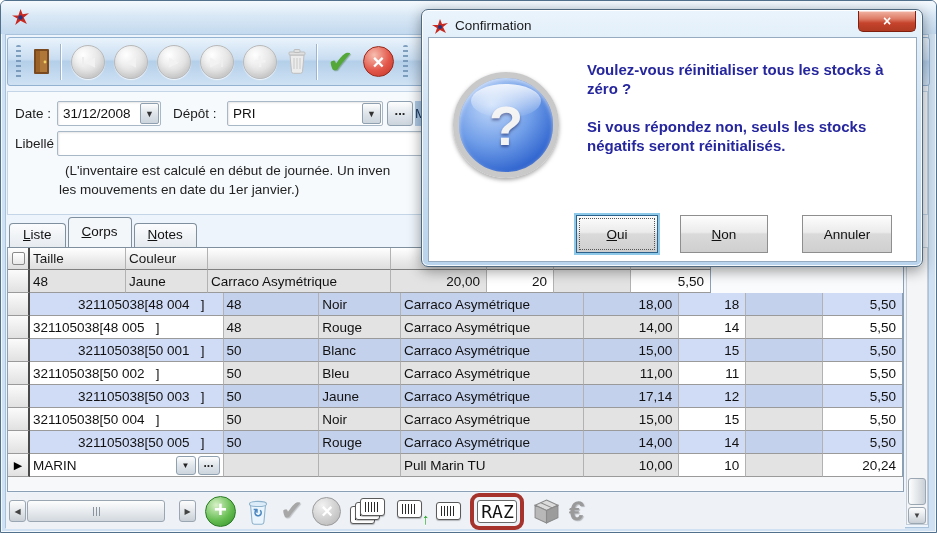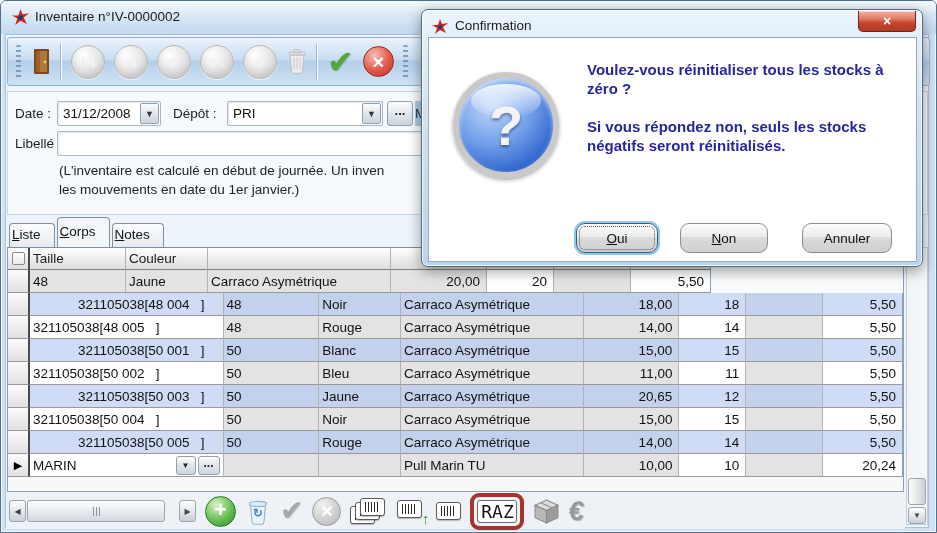--- a/index.html
+++ b/index.html
@@ -41,21 +41,21 @@
   .drop-btn{width:19px;height:21px;margin-right:1px;border:1px solid #8fa0b0;border-radius:2px;display:flex;align-items:center;justify-content:center;
     background:linear-gradient(#fdfdfd,#dfe5ea 50%,#cdd5dd);font-size:9px;color:#333;}
   .dots-btn{position:absolute;width:26px;height:25px;border:1px solid #8fa0b0;border-radius:3px;display:flex;align-items:center;justify-content:center;
     background:linear-gradient(#fdfdfd,#e2e8ee 50%,#ccd4dc);font-size:13px;color:#222;font-weight:bold;padding-bottom:6px;}
   .ma-frag{position:absolute;left:414px;top:100px;width:13px;height:25px;overflow:hidden;background:#aecbe8;
     color:#16355e;font-size:13.5px;display:flex;align-items:center;}
   .note{position:absolute;font-size:13.5px;color:#222;white-space:pre;}
 
   
   .tabbar{position:absolute;left:8px;top:216px;height:30px;display:flex;align-items:flex-end;}
-  .tab{height:24px;padding:3px 13px 0 2px;margin-right:2px;border:1px solid #808f9d;border-bottom:none;border-radius:4px 4px 0 0;
+  .tab{height:24px;padding:3px 13px 0 13px;margin-right:2px;border:1px solid #808f9d;border-bottom:none;border-radius:4px 4px 0 0;
     background:linear-gradient(#fbfcfd,#e6ebf0);font-size:13.5px;color:#111;}
   .tab.active{height:30px;padding-top:6px;background:#f4f7fa;position:relative;z-index:3;}
   .tab span{display:inline-block;}
   .fl::first-letter{text-decoration:underline;}
 
   
   .grid{position:absolute;left:6px;top:246px;width:897px;height:245px;background:#fafbfc;border:1px solid #8ba0b5;border-top:1px solid #808f9d;overflow:hidden;}
   .grow{display:flex;height:23px;}
   .ghead{height:22px;}
   .cell{border-right:1px solid #b2b2b2;border-bottom:1px solid #9a9a9a;font-size:13.5px;color:#111;
@@ -131,39 +131,38 @@
   .qicon{position:absolute;left:24px;top:34px;width:106px;height:106px;border-radius:50%;border:6px solid #c9c9c9;
     background:radial-gradient(circle at 35% 28%,#c4dafa,#6f9de8 45%,#3468d0 75%,#2a55b8);
     box-shadow:inset 0 2px 4px rgba(255,255,255,.6),0 2px 4px rgba(0,0,0,.35);
     display:flex;align-items:center;justify-content:center;}
   .qicon::before{content:"";position:absolute;left:12px;top:6px;width:70px;height:34px;border-radius:50%;
     background:linear-gradient(rgba(255,255,255,.85),rgba(255,255,255,0));}
   .qmark{color:#f2f2f2;font-size:56px;font-weight:bold;text-shadow:0 2px 3px rgba(0,0,60,.45);}
   .dlg-text{position:absolute;left:158px;top:22px;width:330px;font-size:15px;font-weight:bold;color:#26269e;line-height:19px;}
   .dlg-text p{margin:0 0 19px 0;}
   .dlg-buttons{position:absolute;left:0;bottom:8px;width:100%;display:flex;justify-content:flex-end;gap:22px;padding-right:24px;}
-  .dlg-btn{height:30px;border:1px solid #8e8e8e;border-radius:9px;font-size:13.5px;color:#111;
+  .dlg-btn{height:38px;border:1px solid #8e8e8e;border-radius:0;font-size:13.5px;color:#111;
     background:linear-gradient(#fdfdfd,#ebebeb 45%,#dadada 50%,#cfcfcf);display:flex;align-items:center;justify-content:center;}
   .dlg-btn span{display:inline-block;}
   .dlg-btn.b0{width:82px;}
   .dlg-btn.b1{width:88px;margin-right:12px;}
   .dlg-btn.b2{width:90px;}
   .dlg-btn.focus{border-color:#2c628b;box-shadow:0 0 0 2px #8ec9ea;outline:1px dotted #555;outline-offset:-4px;}
 </style>
 </head>
 <body>
 
 <div class="screen">
 
   <div class="titlebar">
     <svg class="title-icon" viewBox="0 0 16 16">
       <path d="M8 0 L10 5 L16 4 L11 8 L14 14 L8 11 L3 15 L5 9 L0 6 L6 6 Z" fill="#c8281e"></path>
       <circle cx="8" cy="8" r="2.1" fill="#24357d"></circle>
     </svg>
-    <div class="title-text">Inventaire n°IV-0000002</div>
   </div>
 
   <div class="client"></div>
 
   <div class="toolbar">
     <div class="grip"></div>
     <svg width="22" height="27" viewBox="0 0 22 27">
       <rect x="4" y="1" width="15" height="25" rx="1" fill="#7a4a1e"></rect>
       <rect x="6" y="3" width="11" height="21" fill="#b07838"></rect>
       <rect x="6" y="3" width="4" height="21" fill="#9a6228"></rect>
@@ -213,21 +212,21 @@
     <span class="drop-btn">▼</span>
   </div>
   <div class="dots-btn" style="left:386px;top:100px;">...</div>
   <div class="ma-frag">
       <span>Ma</span>
     </div>
   <div class="flabel" style="left:14px;top:135px;">Libellé :</div>
   <div class="field" style="left:56px;top:130px;width:847px;">
     <span class="val"></span>
   </div>
-  <div class="note" style="left:58px;top:162px;">(L'inventaire est calculé en début de journée. Un inven</div>
+  <div class="note" style="left:64px;top:162px;">(L'inventaire est calculé en début de journée. Un inven</div>
   <div class="note" style="left:58px;top:181px;">les mouvements en date du 1er janvier.)</div>
 
   <div class="tabbar" id="tabbar">
       <div class="tab"><span class="fl">Liste</span></div>
       <div class="tab active"><span class="fl">Corps</span></div>
       <div class="tab"><span class="fl">Notes</span></div>
     </div>
 
   <div class="grid">
     <div class="grow ghead" id="gridhead">
@@ -294,21 +293,21 @@
           <div class="cell c-q2 rw num">11</div>
           <div class="cell c-q3 ro"></div>
           <div class="cell c-q4 rw num">5,50</div>
         </div>
         <div class="grow alt">
           <div class="cell c-sel"></div>
           <div class="cell c-article rw"><span>321105038[50 003   ]</span></div>
           <div class="cell c-taille ro">50</div>
           <div class="cell c-couleur ro">Jaune</div>
           <div class="cell c-des ro">Carraco Asymétrique</div>
-          <div class="cell c-q1 ro num">20,65</div>
+          <div class="cell c-q1 ro num">17,14</div>
           <div class="cell c-q2 rw num">12</div>
           <div class="cell c-q3 ro"></div>
           <div class="cell c-q4 rw num">5,50</div>
         </div>
         <div class="grow">
           <div class="cell c-sel"></div>
           <div class="cell c-article rw"><span>321105038[50 004   ]</span></div>
           <div class="cell c-taille ro">50</div>
           <div class="cell c-couleur ro">Noir</div>
           <div class="cell c-des ro">Carraco Asymétrique</div>

